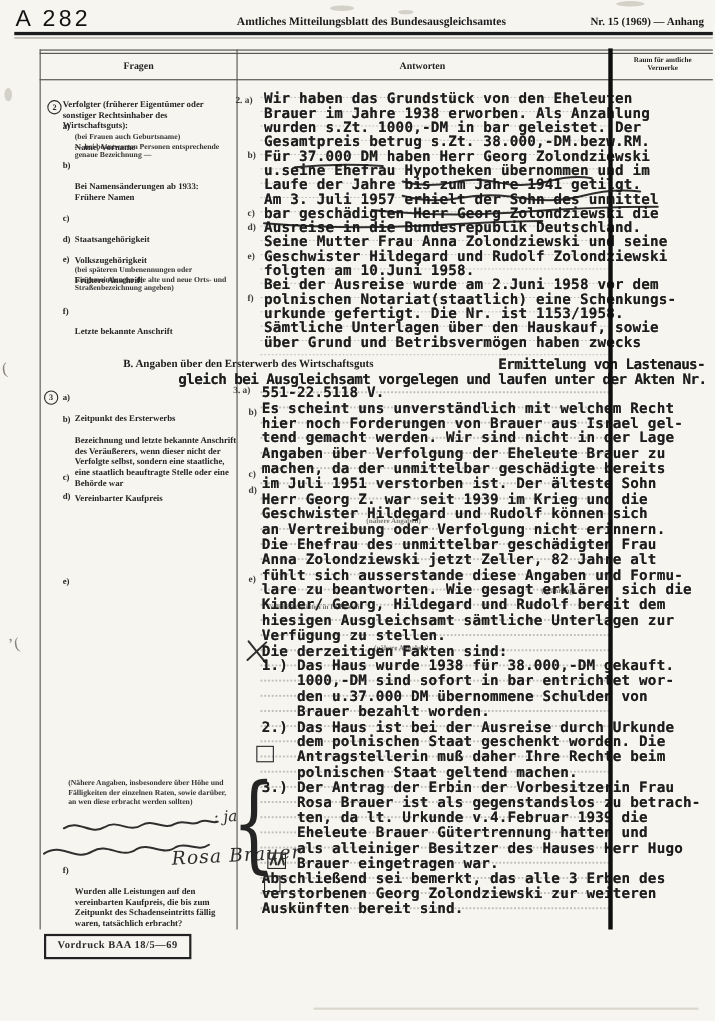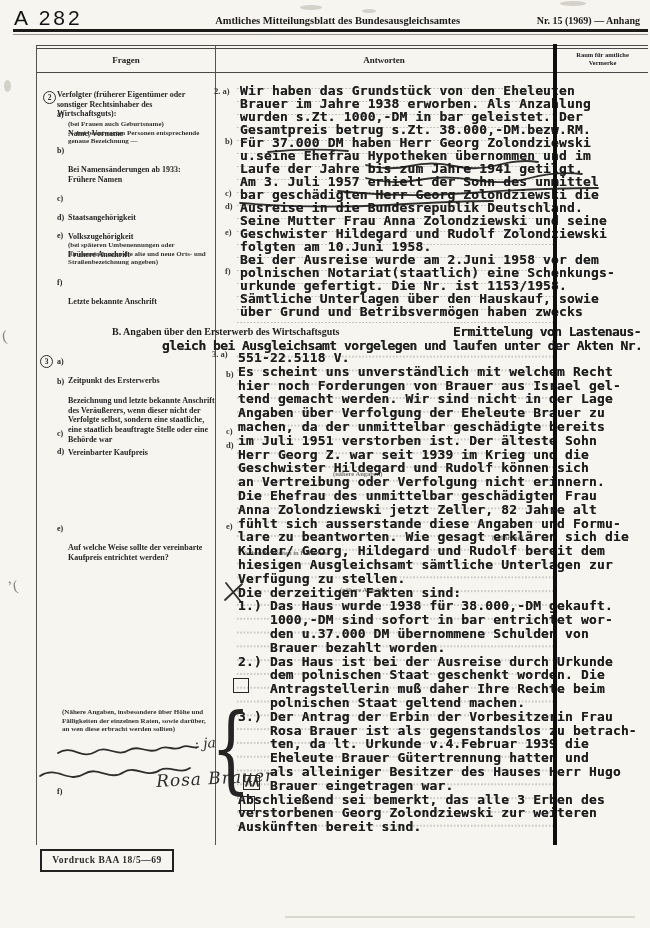--- a/index.html
+++ b/index.html
@@ -145,26 +145,26 @@
   <span class="lbl">c)</span>
   <span>Vereinbarter Kaufpreis</span>
 </div>
 
 <div class="qitem fr" style="left:68px;top:447px;">
   <span class="lbl">d)</span>
 </div>
 
 <div class="qitem fr" style="left:68px;top:524px;">
   <span class="lbl">e)</span>
-  <span>Auf welche Weise sollte der vereinbarte Kaufpreis entrichtet werden?</span>
 </div>
 <div class="qitem fr-note" style="left:62px;top:708px;">(Nähere Angaben, insbesondere über Höhe und Fälligkeiten der einzelnen Raten, sowie darüber, an wen diese erbracht werden sollten)</div>
 
 <div class="qitem fr" style="left:68px;top:787px;">
   <span class="lbl">f)</span>
+  <span>Wurden alle Leistungen auf den vereinbarten Kaufpreis, die bis zum Zeitpunkt des Schadenseintritts fällig waren, tatsächlich erbracht?</span>
 </div>
 
 <div class="dots dots1"></div>
 <div class="dots dots2"></div>
 
 <div class="faint" style="left:333px;top:470px;">(nähere Angaben)</div>
 <div class="faint" style="left:492px;top:534px;">(Währung)</div>
 <div class="faint" style="left:242px;top:549px;">Verbindlichkeiten in Höhe von</div>
 <div class="faint" style="left:340px;top:586px;">(nähere Angaben)</div>
 

